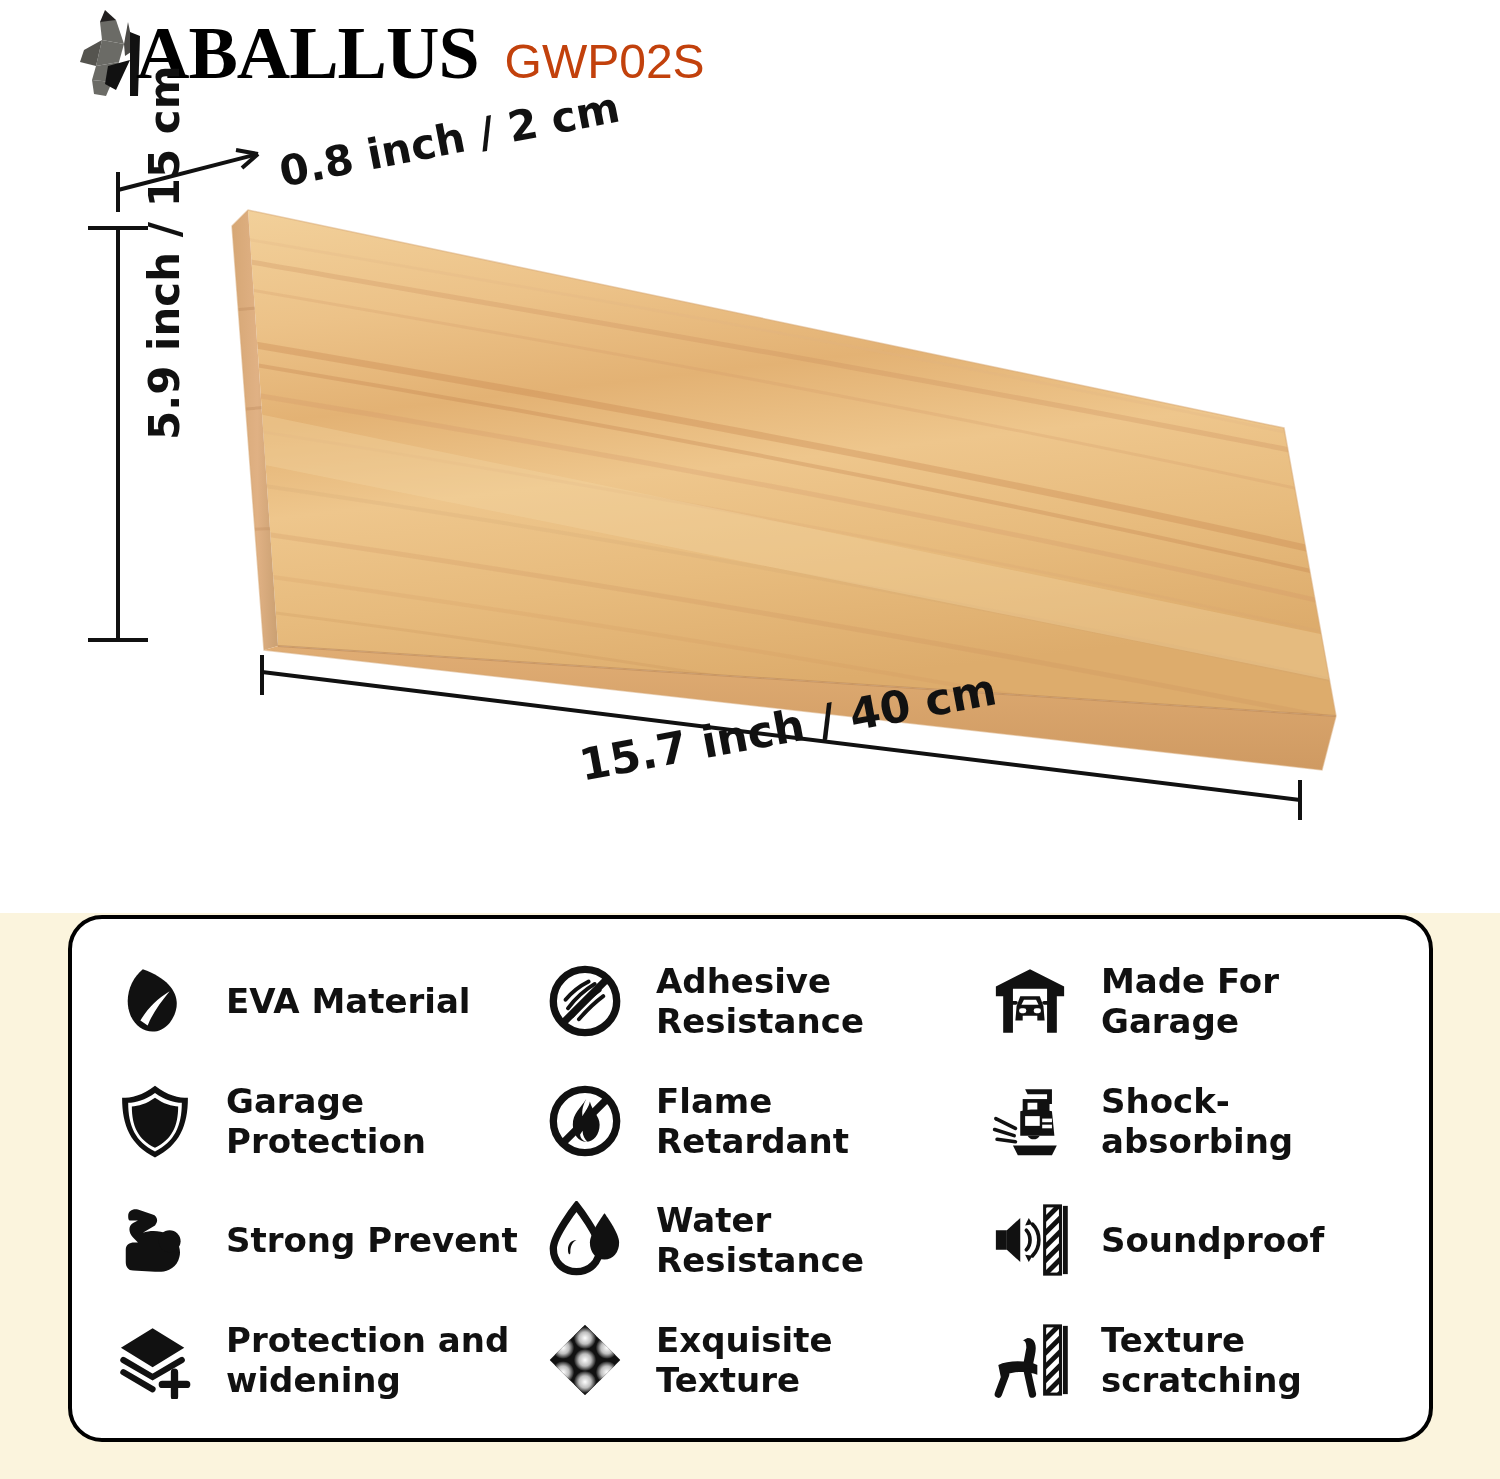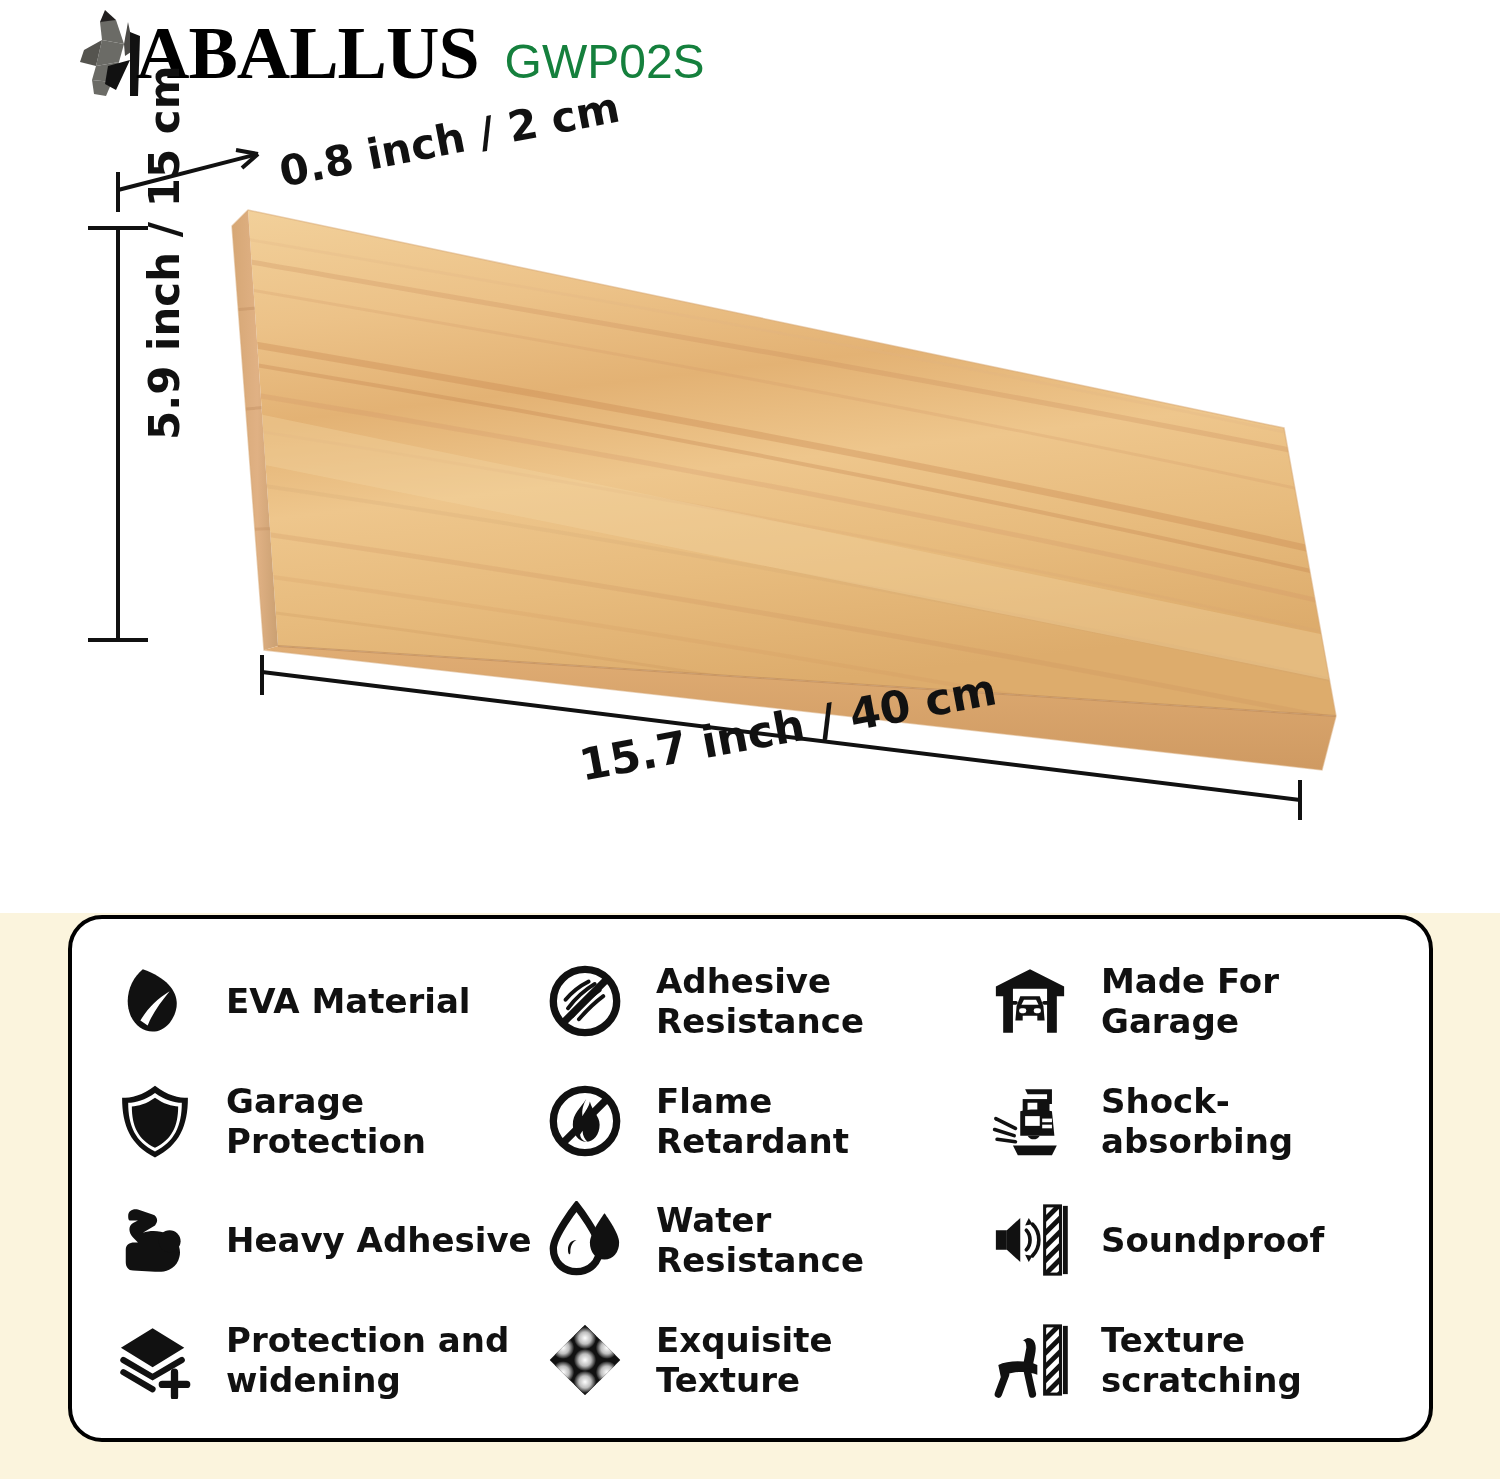--- a/index.html
+++ b/index.html
@@ -40,21 +40,21 @@
     font-size: 74px;
     letter-spacing: -1px;
     color: #000000;
     line-height: 1;
     position: relative;
     top: -4px;
   }
   .model-text {
     font-family: "Liberation Sans", sans-serif;
     font-size: 48px;
-    color: #15803d;
+    color: #c2410c;
     line-height: 1;
     margin-left: 26px;
     position: relative;
     top: -8px;
   }
 
   
   .product-area {
     position: absolute;
     left: 0;
@@ -365,21 +365,21 @@
         <span class="feature-label">Shock-absorbing</span>
       </div>
 
       <div class="feature">
         <span class="feature-icon">
           <svg viewBox="0 0 64 64" xmlns="http://www.w3.org/2000/svg">
             <path d="M10 12 C10 8 14 6 18 7 L30 11 C34 12 35 17 32 20 L22 26 C28 24 36 24 42 27 C50 31 54 38 52 46 C50 55 42 59 32 58 L14 57 C10 57 8 54 8 50 L8 40 C8 36 11 34 15 34 L18 34 L14 30 C10 26 10 20 14 18 L18 16 L12 16 C10 16 10 14 10 12 Z" fill="#111111"></path>
             <circle cx="44" cy="33" r="9" fill="#111111"></circle>
           </svg>
         </span>
-        <span class="feature-label">Heavy Adhesive</span>
+        <span class="feature-label">Strong Prevent</span>
       </div>
 
       <div class="feature">
         <span class="feature-icon">
           <svg viewBox="0 0 64 64" xmlns="http://www.w3.org/2000/svg">
             <path d="M25 4 C25 4 6 28 6 39 C6 50 14 58 25 58 C36 58 44 50 44 39 C44 28 25 4 25 4 Z" fill="none" stroke="#111111" stroke-width="6"></path>
             <path d="M18 40 C18 35 21 32 25 32 C21 34 20 38 20 42 C20 45 18 44 18 40 Z" fill="#111111"></path>
             <path d="M48 10 C48 10 36 26 36 34 C36 42 41 48 48 48 C55 48 60 42 60 34 C60 26 48 10 48 10 Z" fill="#111111"></path>
           </svg>
         </span>

